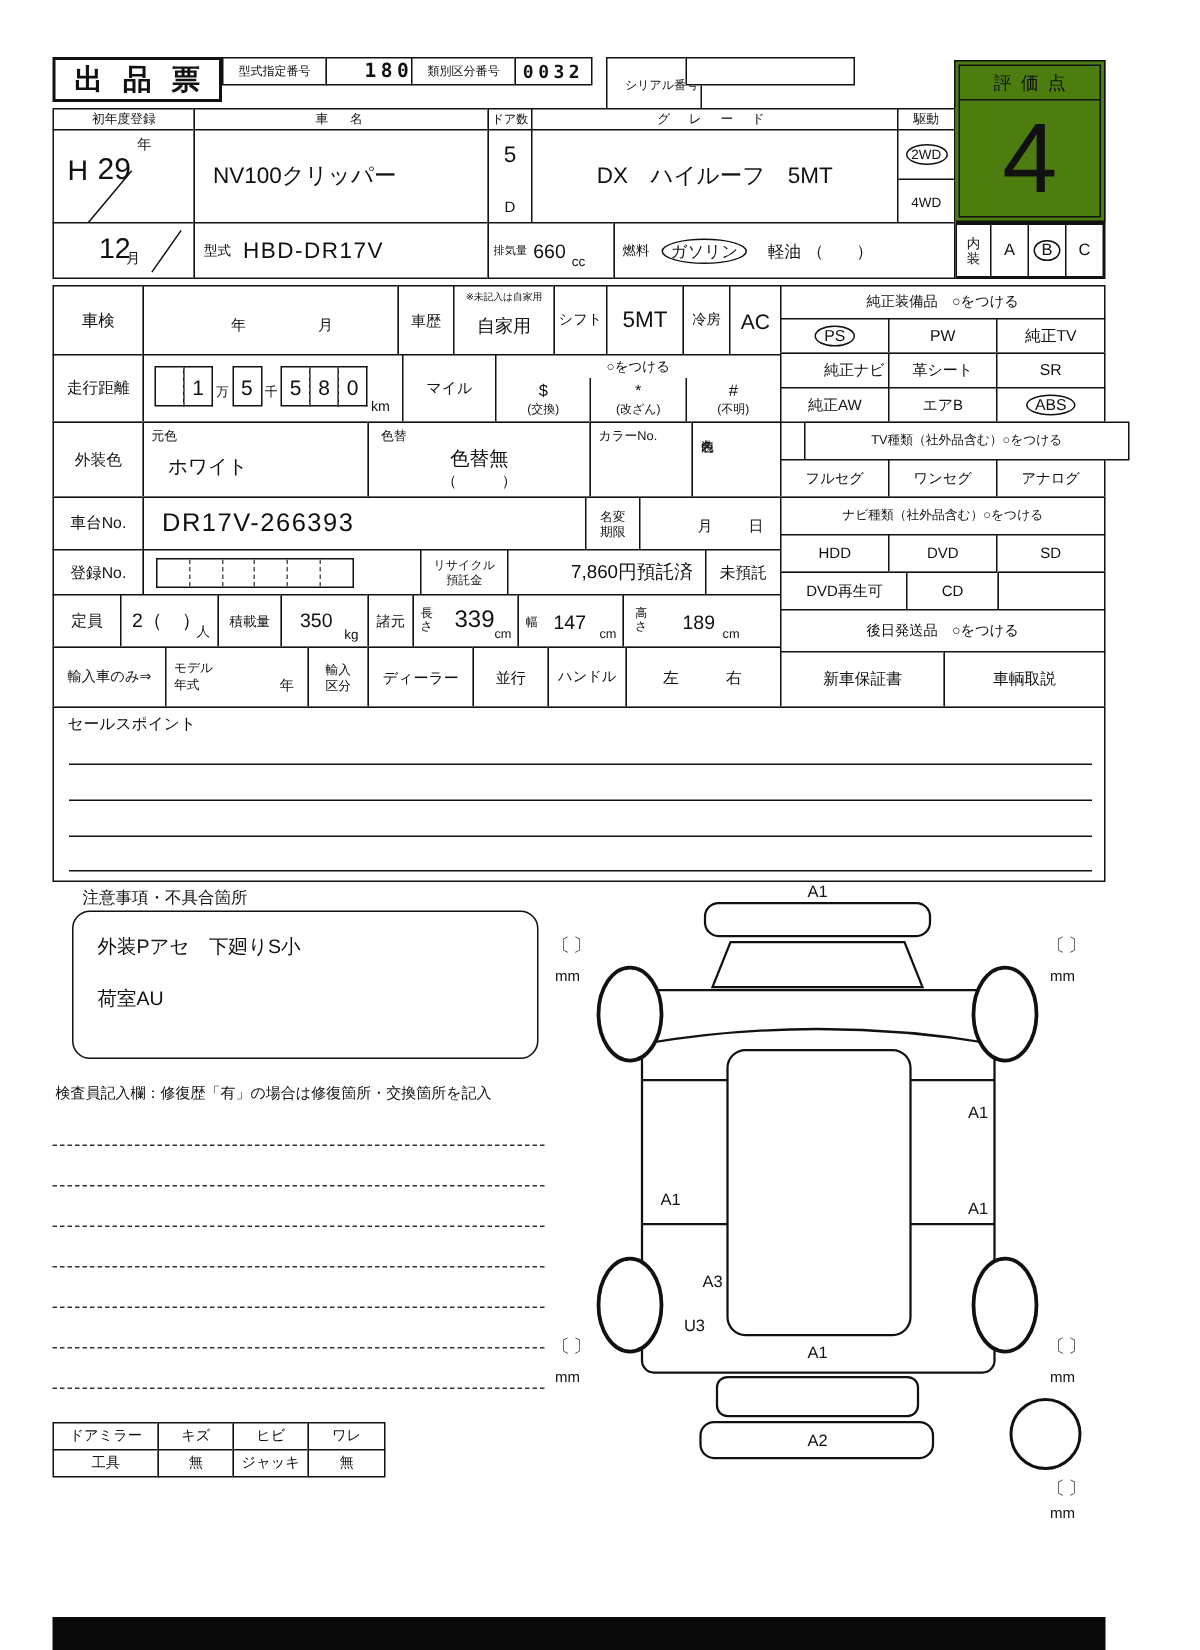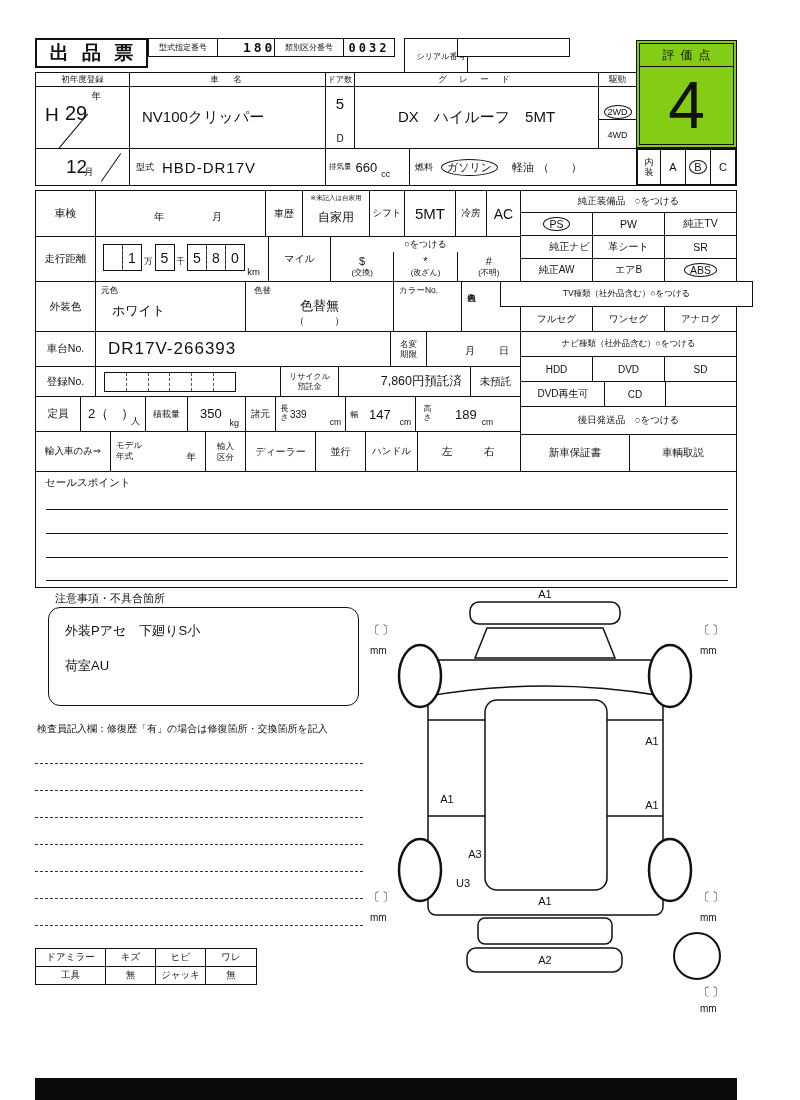--- a/index.html
+++ b/index.html
@@ -27,21 +27,21 @@
 
   <div class="cell fx" style="left:35px;top:38px;width:113px;height:30px;border-width:2.5px;font-size:19px;font-weight:bold;letter-spacing:4px;padding-left:4px;">出 品 票</div>
 
   <div class="cell fx" style="left:148px;top:38px;width:70px;height:19px;font-size:8px;">型式指定番号</div>
   <div class="cell fx" style="left:217px;top:38px;width:58px;height:19px;font-size:13px;font-weight:bold;font-family:'DejaVu Sans Mono',monospace;letter-spacing:3px;padding-left:48px;">18016</div>
   <div class="cell fx" style="left:274px;top:38px;width:70px;height:19px;font-size:8px;">類別区分番号</div>
   <div class="cell fx" style="left:343px;top:38px;width:52px;height:19px;font-size:12px;font-weight:bold;font-family:'DejaVu Sans Mono',monospace;letter-spacing:3px;">0032</div>
   <div class="cell fx" style="left:404px;top:38px;width:64px;height:36px;font-size:8px;padding-left:10px;">シリアル番号</div>
   <div class="cell" style="left:457px;top:38px;width:113px;height:19px;"></div>
 
-  <div class="box" style="left:636px;top:40px;width:101px;height:108px;border:4px double #111;background:#84cc16;">
+  <div class="box" style="left:636px;top:40px;width:101px;height:108px;border:4px double #111;background:#4d7c0f;">
     <div class="fx" style="height:22px;border-bottom:1.5px solid #111;font-size:12px;letter-spacing:6px;padding-left:6px;">評価点</div>
     <div class="fx" style="height:76px;font-size:66px;">4</div>
   </div>
 
   <div class="cell" style="left:636px;top:148px;width:101px;height:38px;border-width:2px;display:flex;">
     <span class="fx" style="width:22px;height:100%;">
         <i style="font-style:normal;font-size:9px;width:10px;line-height:1.15;text-align:center;display:inline-block;">内装</i>
       </span>
     <span class="fx" style="flex:1;height:100%;border-left:1px solid #111;font-size:11px;">A</span>
     <span class="fx" style="flex:1;height:100%;border-left:1px solid #111;">
@@ -62,21 +62,21 @@
     <span style="position:absolute;left:29px;top:15px;font-size:20px;">29</span>
     <span class="slash" style="left:14px;top:44px;width:46px;transform:rotate(-50deg);"></span>
   </div>
   <div class="cell" style="left:129px;top:86px;width:197px;height:63px;display:flex;align-items:center;padding-left:12px;font-size:15px;">NV100クリッパー</div>
   <div class="cell" style="left:325px;top:86px;width:30px;height:63px;">
     <span style="position:absolute;left:0;right:0;top:8px;text-align:center;font-size:15px;">5</span>
     <span style="position:absolute;left:0;right:0;bottom:4px;text-align:center;font-size:10px;">D</span>
   </div>
   <div class="cell fx" style="left:354px;top:86px;width:245px;height:63px;font-size:15px;">DX　ハイルーフ　5MT</div>
   <div class="cell" style="left:598px;top:86px;width:39px;height:63px;">
-    <div class="fx" style="height:32px;border-bottom:1px solid #111;align-items:flex-end;">
+    <div class="fx" style="height:32px;border-bottom:1px solid #111;">
         <span class="circ" style="font-size:9px;padding:1px 3px;">2WD</span>
       </div>
     <div class="fx" style="height:29px;font-size:9px;">4WD</div>
   </div>
 
   <div class="cell" style="left:35px;top:148px;width:95px;height:38px;">
     <span style="position:absolute;left:30px;top:7px;font-size:19px;">12</span>
     <span style="position:absolute;left:48px;top:17px;font-size:9.5px;">月</span>
     <span class="slash" style="left:58px;top:18px;width:34px;transform:rotate(-55deg);"></span>
   </div>
@@ -194,21 +194,21 @@
     <span style="position:absolute;right:5px;bottom:3px;font-size:9px;">人</span>
   </div>
   <div class="cell fx" style="left:145px;top:396px;width:43px;height:36px;font-size:9px;">積載量</div>
   <div class="cell" style="left:187px;top:396px;width:59px;height:36px;">
     <span style="position:absolute;left:12px;top:9px;font-size:13px;">350</span>
     <span style="position:absolute;right:6px;bottom:3px;font-size:9px;">kg</span>
   </div>
   <div class="cell fx" style="left:245px;top:396px;width:31px;height:36px;font-size:9.5px;">諸元</div>
   <div class="cell" style="left:275px;top:396px;width:71px;height:36px;display:flex;align-items:center;">
     <span style="font-size:8px;width:11px;line-height:1.1;margin-left:3px;display:inline-block;text-align:center;">長さ</span>
-    <span style="font-size:10px;flex:1;text-align:left;">339</span>
+    <span style="font-size:16px;flex:1;text-align:right;">339</span>
     <span style="font-size:8.5px;margin-right:4px;align-self:flex-end;padding-bottom:4px;">cm</span>
   </div>
   <div class="cell" style="left:345px;top:396px;width:71px;height:36px;display:flex;align-items:center;">
     <span style="font-size:8px;width:11px;margin-left:3px;display:inline-block;text-align:center;">幅</span>
     <span style="font-size:13px;flex:1;text-align:center;">147</span>
     <span style="font-size:8.5px;margin-right:4px;align-self:flex-end;padding-bottom:4px;">cm</span>
   </div>
   <div class="cell" style="left:415px;top:396px;width:106px;height:36px;display:flex;align-items:center;">
     <span style="font-size:8px;width:11px;line-height:1.1;margin-left:6px;display:inline-block;text-align:center;">高さ</span>
     <span style="font-size:13px;margin-left:22px;">189</span>
@@ -242,21 +242,21 @@
   <div class="cell fx" style="left:520px;top:235px;width:73px;height:24px;font-size:10px;padding-left:26px;">純正ナビ</div>
   <div class="cell fx" style="left:592px;top:235px;width:73px;height:24px;font-size:10px;">革シート</div>
   <div class="cell fx" style="left:664px;top:235px;width:73px;height:24px;font-size:10.5px;">SR</div>
 
   <div class="cell fx" style="left:520px;top:258px;width:73px;height:24px;font-size:10px;">純正AW</div>
   <div class="cell fx" style="left:592px;top:258px;width:73px;height:24px;font-size:10px;">エアB</div>
   <div class="cell fx" style="left:664px;top:258px;width:73px;height:24px;">
       <span class="circ" style="font-size:10.5px;">ABS</span>
     </div>
 
-  <div class="cell fx" style="left:500px;top:281px;width:253px;height:26px;font-size:8.5px;">TV種類（社外品含む）○をつける</div>
+  <div class="cell fx" style="left:536px;top:281px;width:217px;height:26px;font-size:8.5px;">TV種類（社外品含む）○をつける</div>
   <div class="cell fx" style="left:520px;top:306px;width:73px;height:26px;font-size:9.5px;">フルセグ</div>
   <div class="cell fx" style="left:592px;top:306px;width:73px;height:26px;font-size:9.5px;">ワンセグ</div>
   <div class="cell fx" style="left:664px;top:306px;width:73px;height:26px;font-size:9.5px;">アナログ</div>
 
   <div class="cell fx" style="left:520px;top:331px;width:217px;height:26px;font-size:8.5px;">ナビ種類（社外品含む）○をつける</div>
   <div class="cell fx" style="left:520px;top:356px;width:73px;height:26px;font-size:10px;">HDD</div>
   <div class="cell fx" style="left:592px;top:356px;width:73px;height:26px;font-size:10px;">DVD</div>
   <div class="cell fx" style="left:664px;top:356px;width:73px;height:26px;font-size:10px;">SD</div>
 
   <div class="cell fx" style="left:520px;top:381px;width:86px;height:26px;font-size:10px;">DVD再生可</div>

